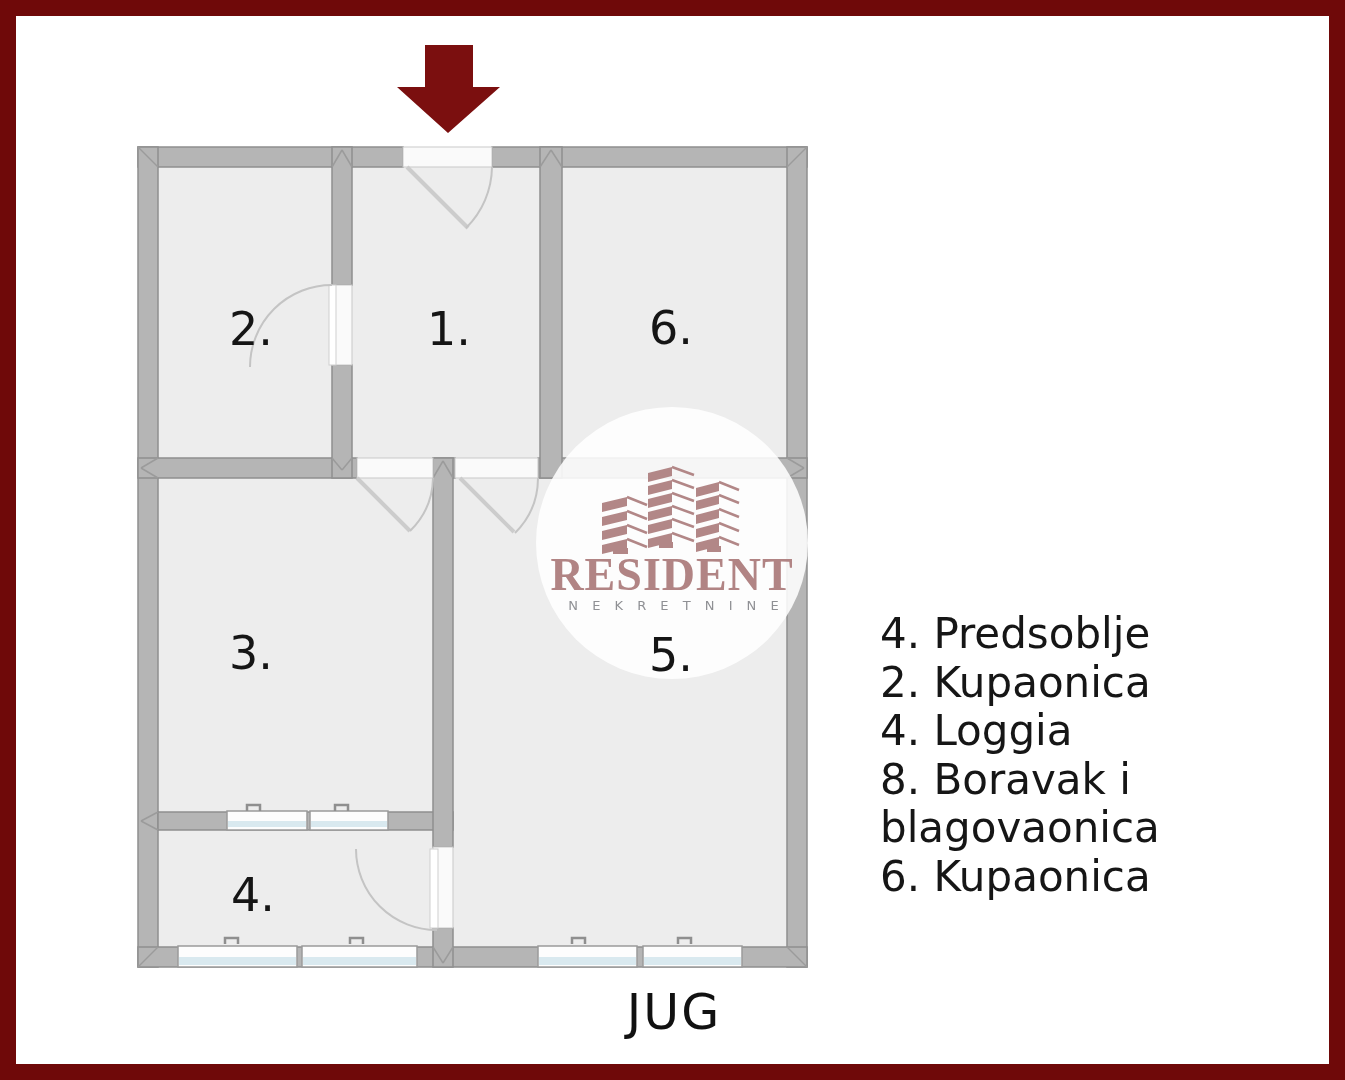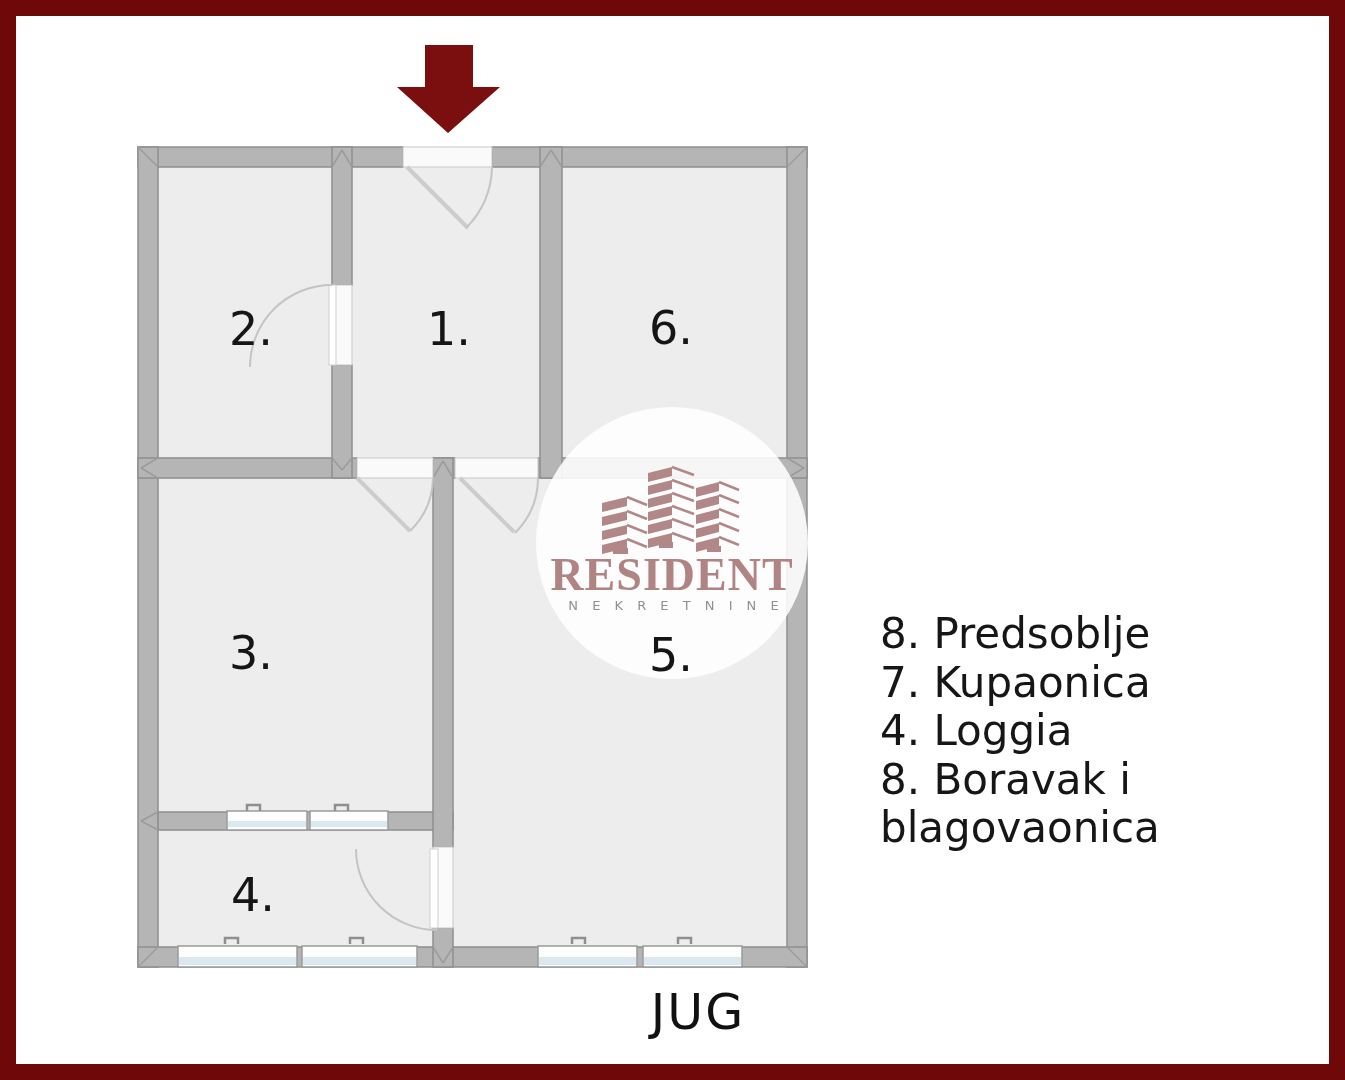--- a/index.html
+++ b/index.html
@@ -9,21 +9,21 @@
     font-family:"DejaVu Sans", sans-serif;
   }
   .plan-svg { position:absolute; left:0; top:0; }
   .legend {
     position:absolute; left:880px; top:610px; width:392px;
     font-size:42px; line-height:48.5px; color:#161616;
     letter-spacing:0px;
   }
   .legend-item { white-space:normal; }
   .compass {
-    position:absolute; left:698px; top:984px; transform:translateX(-50%);
+    position:absolute; left:674px; top:984px; transform:translateX(-50%);
     font-size:49px; letter-spacing:2px; color:#111111;
   }
 </style>
 </head>
 <body>
 
 <div class="page">
 
   <svg class="plan-svg" width="1345" height="1080" viewBox="0 0 1345 1080">
 
@@ -172,21 +172,22 @@
       <text x="449" y="345">1.</text>
       <text x="251" y="345">2.</text>
       <text x="251" y="669">3.</text>
       <text x="253" y="911">4.</text>
       <text x="671" y="671">5.</text>
       <text x="671" y="344">6.</text>
     </g>
   </svg>
 
   <div class="legend">
-    <div class="legend-item">8. Predsoblje</div>
-    <div class="legend-item">7. Kupaonica</div>
+    <div class="legend-item">4. Predsoblje</div>
+    <div class="legend-item">2. Kupaonica</div>
     <div class="legend-item">4. Loggia</div>
     <div class="legend-item">8. Boravak i blagovaonica</div>
+    <div class="legend-item">6. Kupaonica</div>
   </div>
 
   <div class="compass">JUG</div>
 
 </div>
 
 </body></html>

